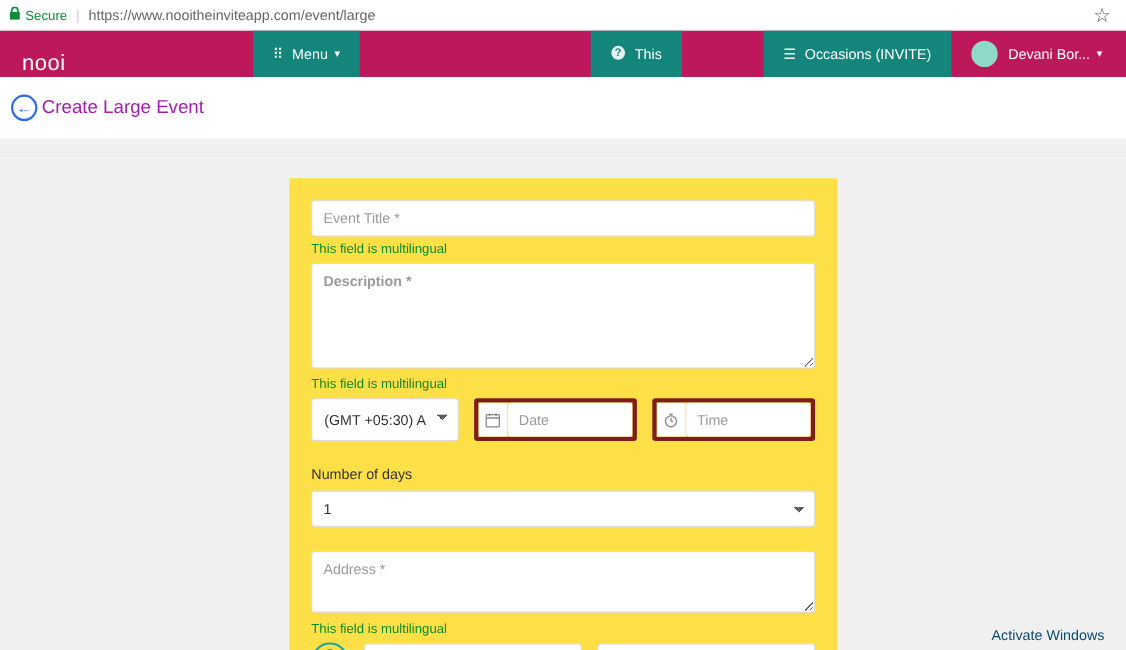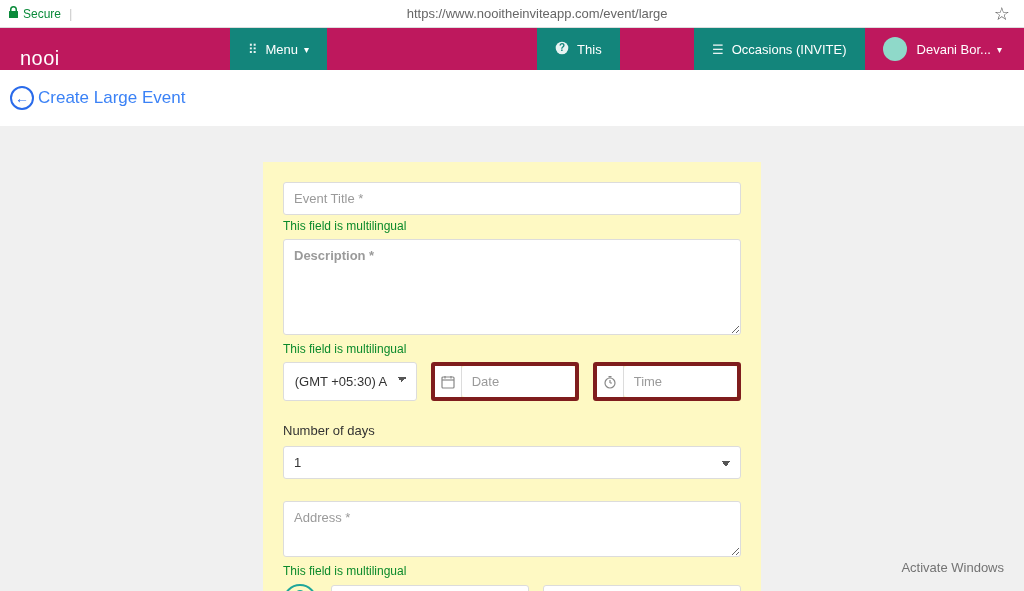--- a/index.html
+++ b/index.html
@@ -3,46 +3,46 @@
 <meta charset="utf-8">
 <style>
 * { box-sizing: border-box; margin: 0; padding: 0; }
 body { font-family: "Segoe UI", Arial, sans-serif; font-size: 13px; background: #fff; width: 1024px; height: 591px; overflow: hidden; position: relative; }
 
 
 .url-bar { height: 28px; display: flex; align-items: center; padding: 0 8px; border-bottom: 1px solid #ddd; background: #fff; }
 .lock-icon { color: #0a8a3a; margin-right: 4px; }
 .secure-text { color: #0a8a3a; font-size: 12px; margin-right: 8px; }
 .url-divider { color: #ccc; margin-right: 8px; }
-.url-text { color: #666; font-size: 13px; flex: 1; text-align: center; }
+.url-text { color: #666; font-size: 13px; flex: 1; }
 .star-icon { color: #555; font-size: 18px; margin-right: 6px; cursor: pointer; }
 
 
 .topnav { height: 42px; background: #be185d; display: flex; align-items: flex-end; color: #fff; }
 .brand { width: 230px; padding-left: 20px; font-size: 20px; font-weight: 400; letter-spacing: 0.5px; }
 .nav-btn { height: 42px; display: flex; align-items: center; padding: 0 18px; cursor: pointer; font-size: 13px; }
 .nav-btn.darker { background: #13857b; }
 .nav-btn .icon { margin-right: 8px; opacity: 0.9; }
 .nav-btn .chev { margin-left: 6px; font-size: 10px; }
 .nav-user { padding: 0 22px 0 18px; display: flex; align-items: center; }
 .avatar { width: 24px; height: 24px; border-radius: 50%; background: #8fd9c9; margin-right: 10px; }
 
 .nav-wrap { display:flex; flex:1; }
 .nav-left { display:flex; }
 .nav-mid { display:flex; margin-left:10px;}
 .nav-right { display:flex; margin-left:auto; }
 
 
 .page-head { height: 56px; display: flex; align-items: center; padding: 0 10px; background: #fff; }
 .back-circle { width: 24px; height: 24px; border: 2px solid #2a6bea; border-radius: 50%; display: flex; align-items: center; justify-content: center; color: #2a6bea; font-weight: bold; font-size: 14px; cursor: pointer; margin-right: 4px; }
-.page-title { color: #3b82f6; font-size: 17px; font-weight: 500; }
+.page-title { color: #a21caf; font-size: 17px; font-weight: 500; }
 
 
 .content-area { background: #f0f0f0; height: calc(591px - 28px - 42px - 56px - 18px); padding-top: 18px; display: flex; justify-content: center; }
-.card { width: 498px; background: #fef9c3; padding: 20px 20px 0 20px; }
+.card { width: 498px; background: #fde047; padding: 20px 20px 0 20px; }
 
 .field-note { color: #0b8a2b; font-size: 12px; margin-top: 4px; margin-bottom: 6px; }
 
 input[type=text], textarea, select { width: 100%; border: 1px solid #dcdcdc; border-radius: 3px; padding: 8px 10px; font-size: 13px; color: #333; font-family: inherit; background: #fff; }
 input::placeholder, textarea::placeholder { color: #9a9a9a; }
 textarea { resize: both; }
 .desc-area { height: 96px; font-weight: bold; }
 .addr-area { height: 56px; }
 
 select { appearance: none; -webkit-appearance: none; padding-right: 28px; background-image: linear-gradient(45deg, transparent 50%, #555 50%), linear-gradient(135deg, #555 50%, transparent 50%); background-position: calc(100% - 14px) 14px, calc(100% - 9px) 14px; background-size: 5px 5px, 5px 5px; background-repeat: no-repeat; }
@@ -60,21 +60,21 @@
 
 .mt10 { margin-top: 10px; }
 
 .loc-row { display: flex; align-items: center; gap: 14px; margin-top: 4px; }
 .pin-btn { width: 34px; height: 34px; border: 2px solid #1ea69a; border-radius: 50%; display: flex; align-items: center; justify-content: center; color: #1ea69a; cursor: pointer; font-size: 16px; }
 .ll-wrap { position: relative; flex: 1; }
 .ll-wrap input { padding-right: 30px; }
 .ll-pin { position: absolute; right: 8px; top: 50%; transform: translateY(-50%); color: #aaa; font-size: 14px; }
 
 
-.watermark { position: absolute; right: 20px; bottom: 16px; color: #737373; font-size: 13px; }
+.watermark { position: absolute; right: 20px; bottom: 6px; color: #0c4a6e; font-size: 13px; }
 
 
 .bottom-grey { background:#f0f0f0; height:18px; }
 </style>
 </head>
 <body>
 
 <div class="url-bar">
   <span class="lock-icon">
     <svg width="11" height="12" viewBox="0 0 11 12">

